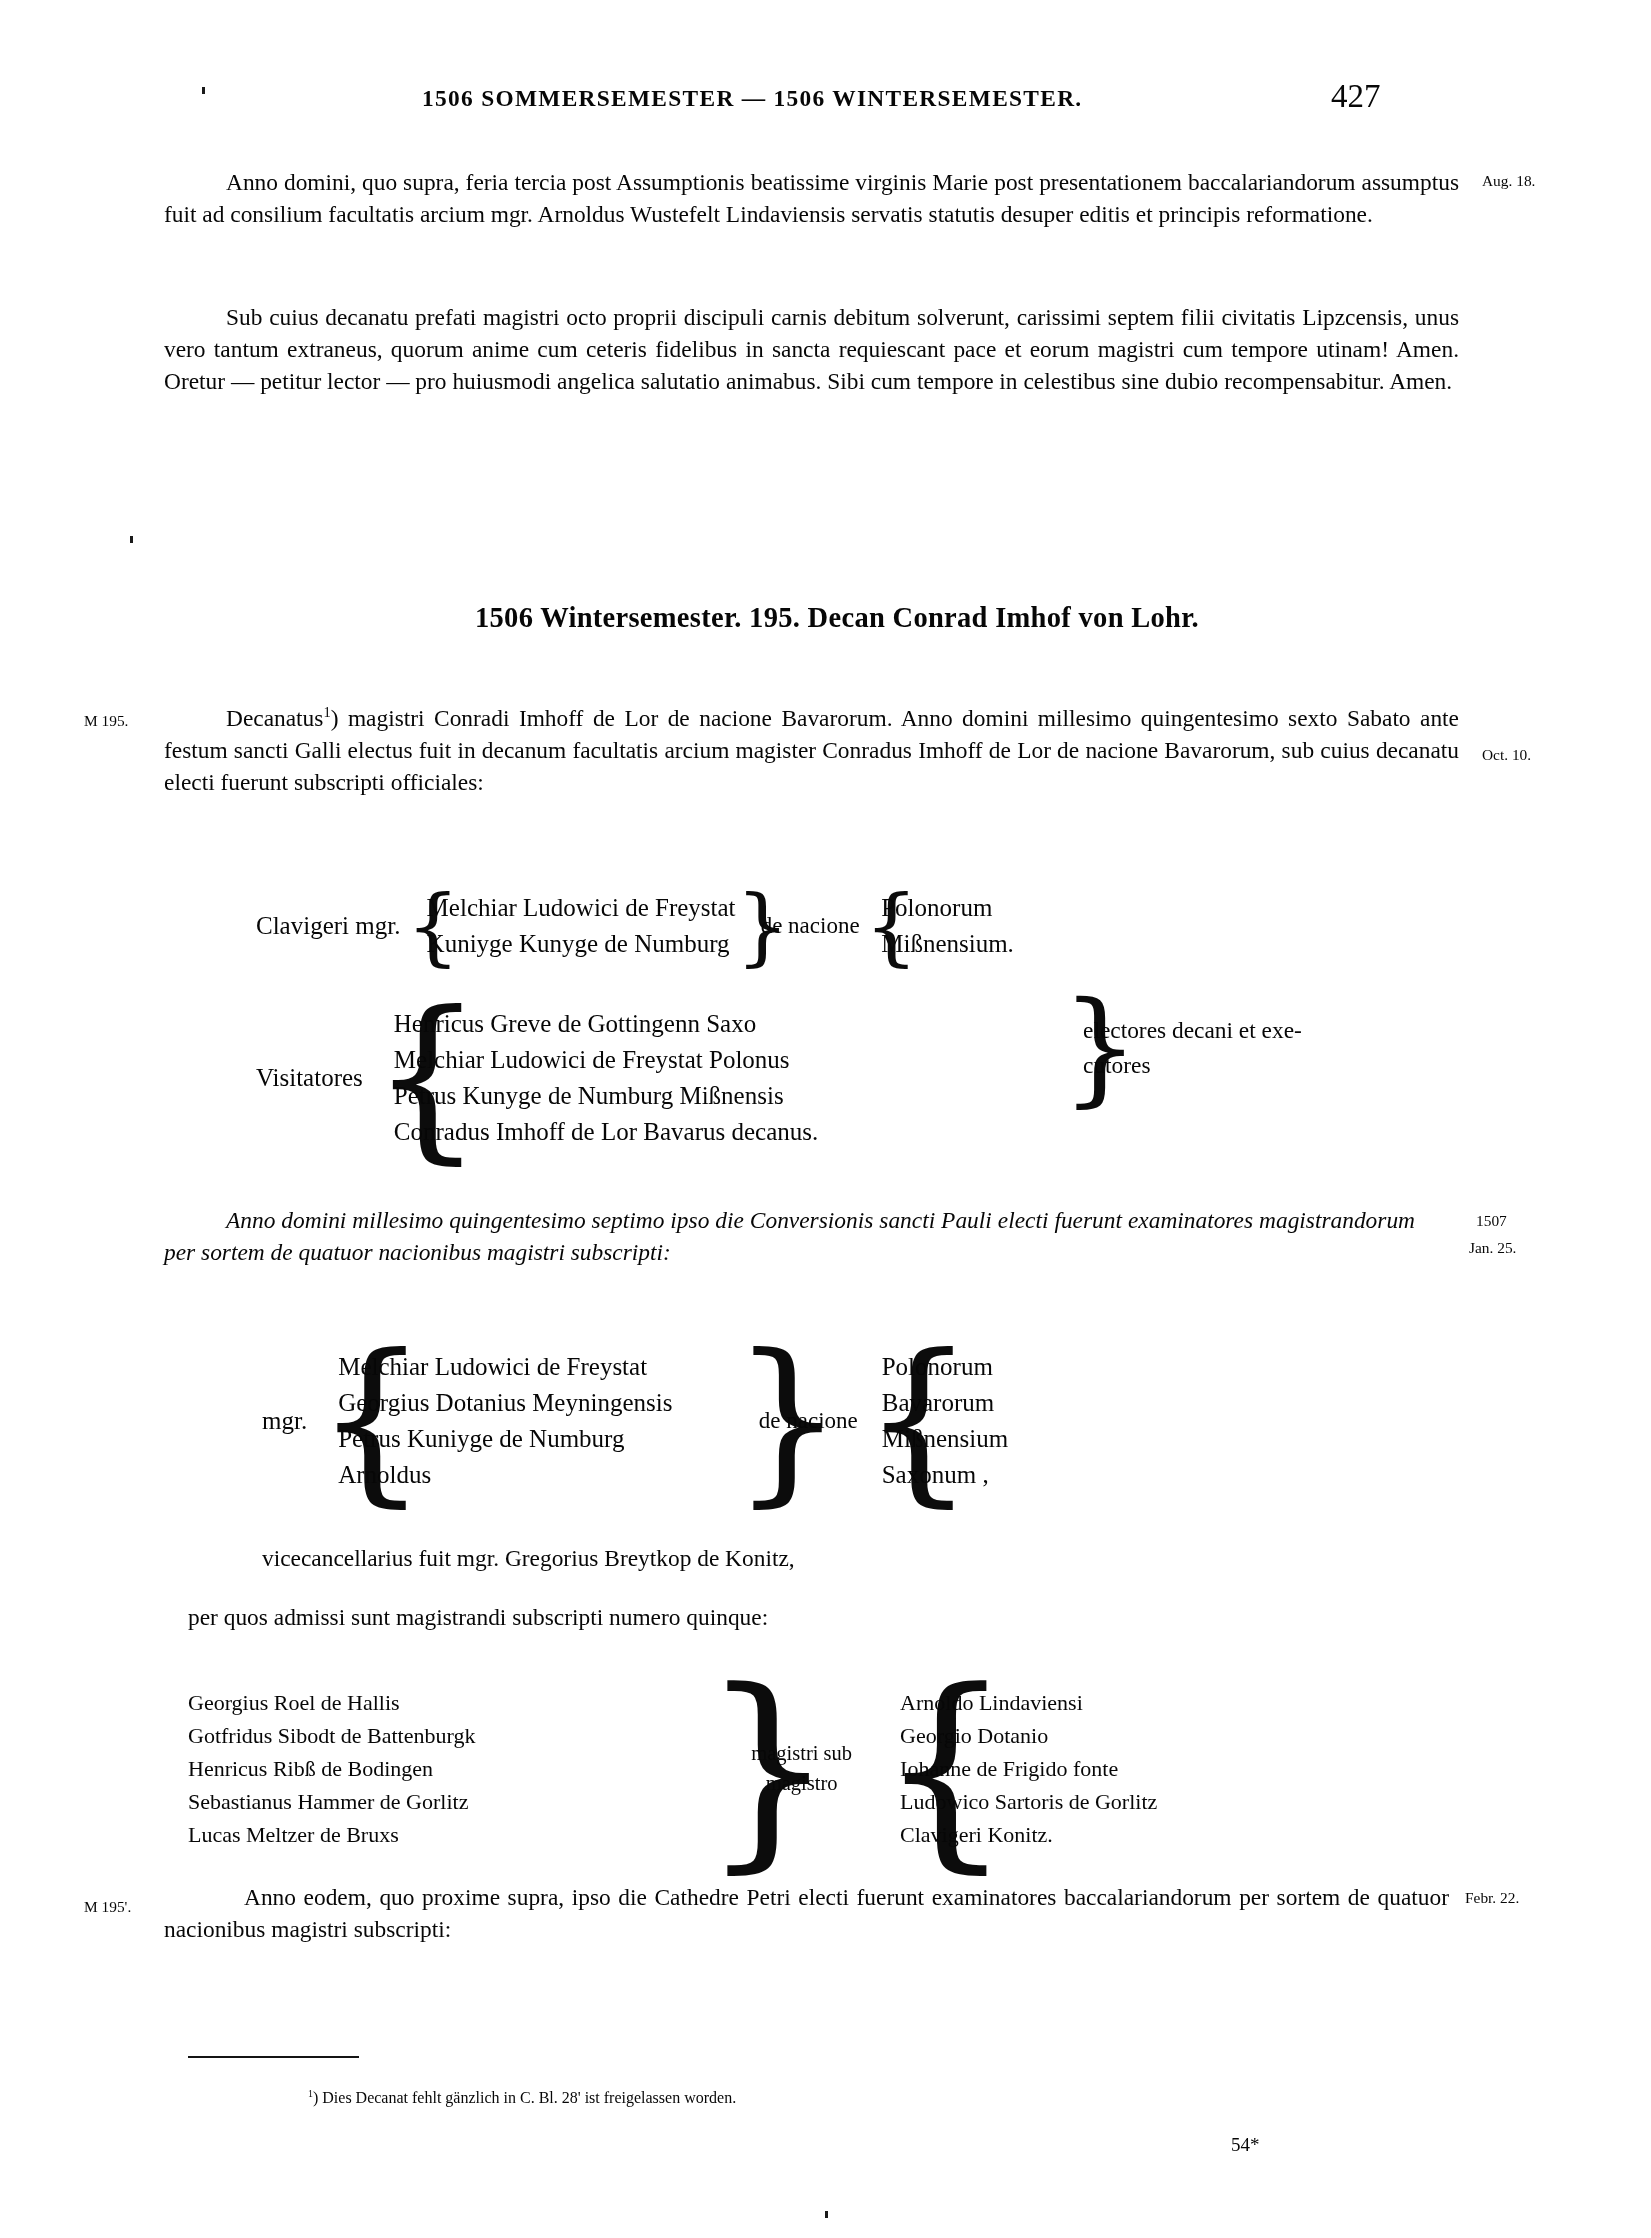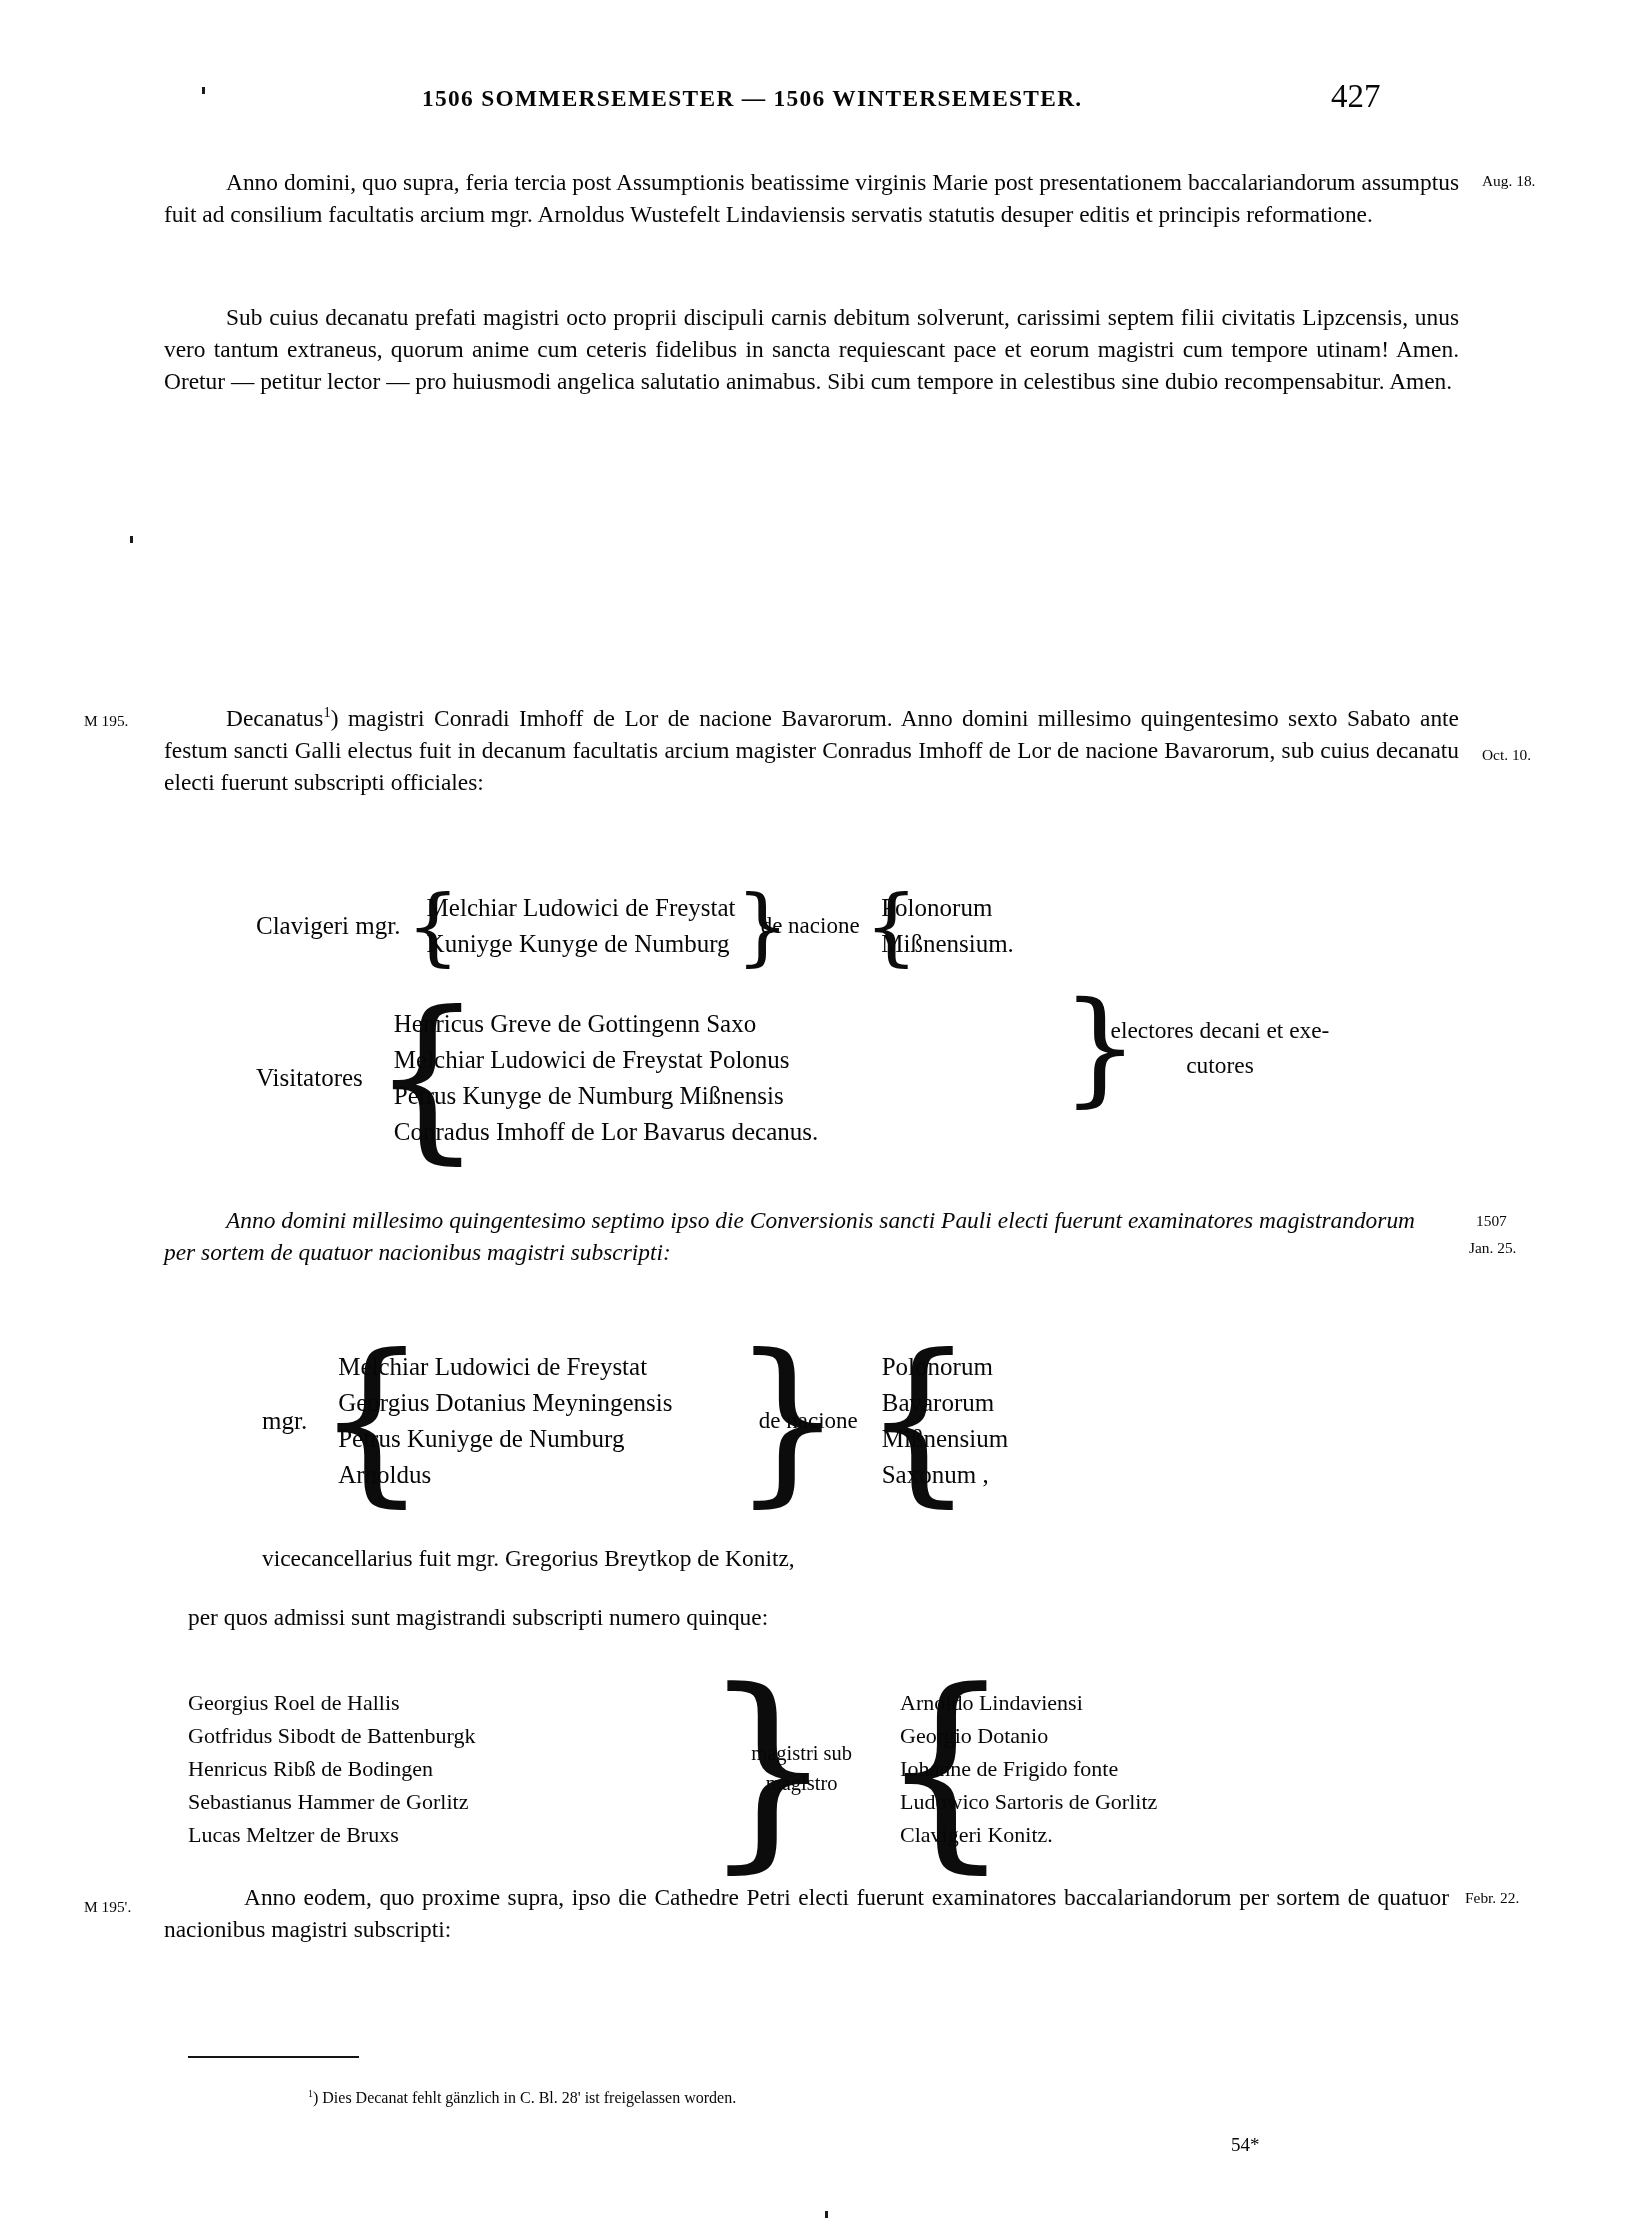--- a/index.html
+++ b/index.html
@@ -147,20 +147,23 @@
   <div class="marg marg-right" style="left:1482px; top:171px;">Aug. 18.</div>
 
   <div class="col" style="top:301px;">
     <p class="para indent">
       <span>Sub cuius decanatu prefati magistri octo proprii discipuli carnis debitum solverunt, carissimi septem filii civitatis Lipzcensis, unus vero tantum extraneus, quorum anime cum ceteris fidelibus in sancta requiescant pace et eorum magistri cum tempore utinam! Amen. Oretur — petitur lector — pro huiusmodi angelica salutatio animabus. Sibi cum tempore in celestibus sine dubio recompensabitur. Amen.</span>
     </p>
   </div>
 
   <div class="edge-dot" style="left:130px; top:536px;"></div>
 
+  <div class="sec-head" style="top:602px;">
+    <span class="sec-head-inner">1506 Wintersemester. 195. Decan Conrad Imhof von Lohr.</span>
+  </div>
 
   <div class="marg marg-left" style="top:711px;">M 195.</div>
   <div class="col" style="top:696px;">
     <p class="para indent"><span>Decanatus</span><sup class="fnref">1</sup><span>) magistri Conradi Imhoff de Lor de nacione Bavarorum.  Anno domini millesimo quingentesimo sexto Sabato ante festum sancti Galli electus fuit in decanum facultatis arcium magister Conradus Imhoff de Lor de nacione Bavarorum, sub cuius decanatu electi fuerunt subscripti officiales:</span></p>
   </div>
   <div class="marg marg-right" style="left:1482px; top:745px;">Oct. 10.</div>
 
   <div class="bracegroup" style="left:256px; top:885px;">
     <div class="bg-label">Clavigeri mgr.</div>
     <div class="brace brace-l" style="font-size:85px; width:20.5px;">{</div>
@@ -181,21 +184,21 @@
     <div class="bg-label" style="padding-right:8px;">Visitatores</div>
     <div class="brace brace-l" style="font-size:177px; width:23px;">{</div>
     <div class="bg-list">
       <div>Henricus Greve de Gottingenn Saxo</div>
       <div>Melchiar Ludowici de Freystat Polonus</div>
       <div>Petrus Kunyge de Numburg Mißnensis</div>
       <div>Conradus Imhoff de Lor Bavarus decanus.</div>
     </div>
   </div>
   <div class="brace" style="position:absolute; left:1061px; top:989px; font-size:123px; width:23px;">}</div>
-  <div style="position:absolute; left:1083px; top:1013px; font-size:23.4px; line-height:35px; text-align:center; width:274px;">
+  <div style="position:absolute; left:1083px; top:1013px; font-size:23.4px; line-height:35px; width:274px;">
     <div>electores decani et exe-</div>
     <div>cutores</div>
   </div>
 
   <div class="col" style="top:1204px; width:1251px;font-style:italic;">
     <p class="para indent">
       <span>Anno domini millesimo quingentesimo septimo ipso die Conversionis sancti Pauli electi fuerunt examinatores magistrandorum per sortem de quatuor nacionibus magistri subscripti:</span>
     </p>
   </div>
   <div class="marg marg-right" style="left:1476px; top:1211px;">1507</div>

